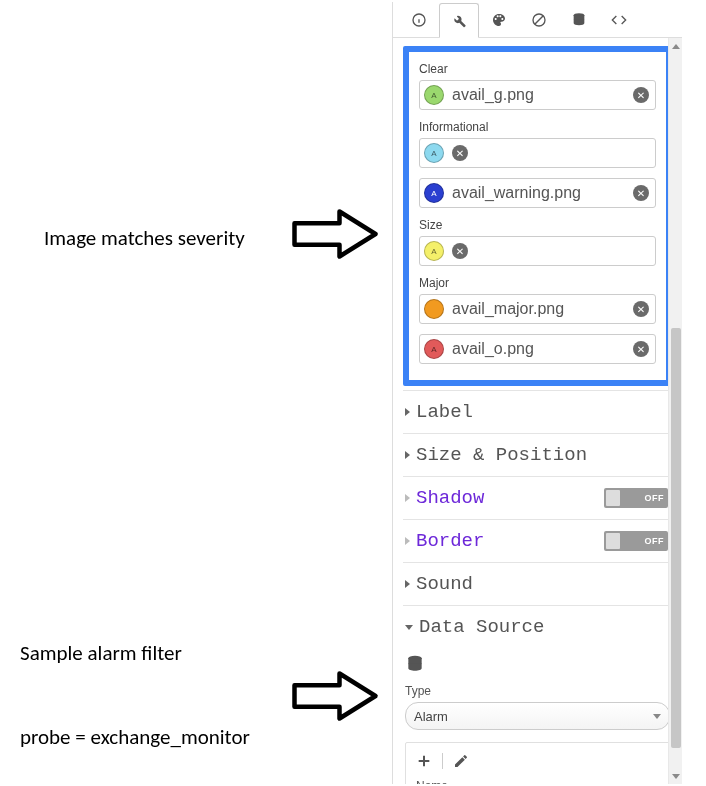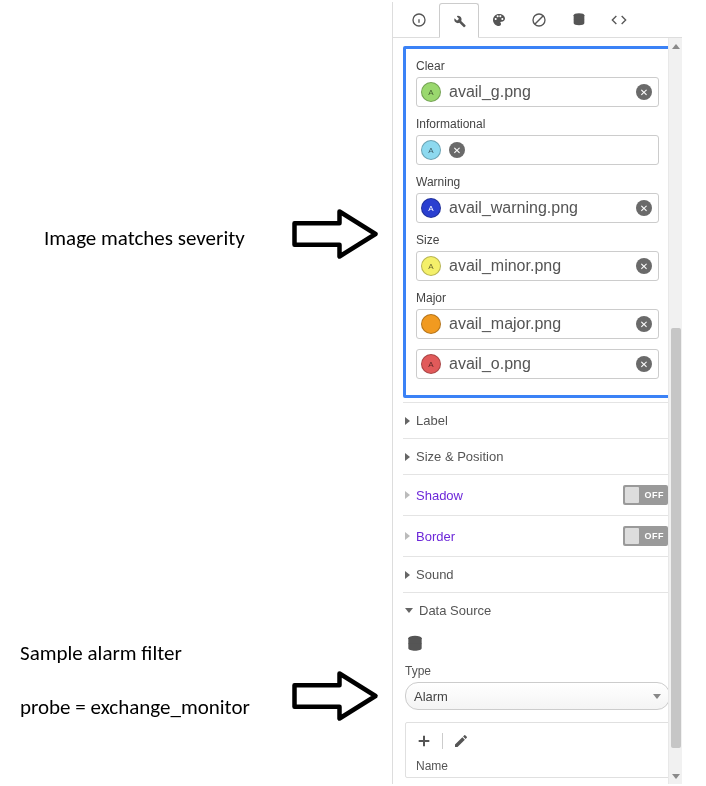--- a/index.html
+++ b/index.html
@@ -78,21 +78,21 @@
     position: relative;
     height: calc(100% - 36px);
     overflow: hidden;
   }
   .content {
     padding: 8px 10px 0 10px;
   }
 
   
   .card {
-    border: 3px solid #3b82f6;
+    border: 6px solid #3b82f6;
     border-radius: 2px;
     background: #fff;
     padding: 10px 10px 6px 10px;
     margin-bottom: 4px;
   }
   .sev-group { margin-bottom: 10px; }
   .sev-label {
     font-size: 12px;
     color: #444;
     margin-bottom: 4px;
@@ -155,24 +155,24 @@
     border-bottom: 4px solid transparent;
     border-left: 5px solid #666;
   }
   .acc-caret.down {
     border-left: 4px solid transparent;
     border-right: 4px solid transparent;
     border-top: 5px solid #666;
     border-bottom: none;
   }
   .acc.disabled .acc-caret { border-left-color: #bbb; }
-  .acc-title { font-size: 13px; }
+  .acc-title { font-size: 19px; font-family: Liberation Mono, monospace; }
 
   .toggle {
-    width: 45px; height: 20px;
+    width: 64px; height: 20px;
     background: #9a9a9a;
     border-radius: 2px;
     position: relative;
     display: flex;
     align-items: center;
     justify-content: flex-end;
     padding-right: 4px;
   }
   .toggle::before {
     content: "";
@@ -289,21 +289,21 @@
 
 <div class="anno">
   <div class="anno-text" style="left:44px; top:225px;">Image matches severity</div>
   <div class="arrow" style="left:290px; top:207px;">
     <svg viewBox="0 0 100 60">
         <path d="M5 18 H55 V5 L95 30 L55 55 V42 H5 Z" fill="none" stroke="#000" stroke-width="5" stroke-linejoin="round"></path>
       </svg>
   </div>
 
   <div class="anno-text" style="left:20px; top:640px;">Sample alarm filter</div>
-  <div class="anno-text" style="left:20px; top:694px;">probe = exchange_monitor</div>
+  <div class="anno-text" style="left:20px; top:724px;">probe = exchange_monitor</div>
   <div class="arrow" style="left:290px; top:669px;">
     <svg viewBox="0 0 100 60">
         <path d="M5 18 H55 V5 L95 30 L55 55 V42 H5 Z" fill="none" stroke="#000" stroke-width="5" stroke-linejoin="round"></path>
       </svg>
   </div>
 </div>
 
 <div class="panel">
 
   <div class="tabs">
@@ -358,32 +358,30 @@
           </div>
         </div>
         <div class="sev-group">
           <div class="sev-label">Informational</div>
           <div class="sev-row">
             <div class="sev-swatch" style="background:#8dd9ef">A</div>
             <div class="sev-clear">✕</div>
           </div>
         </div>
         <div class="sev-group">
-          <div class="sev-label">Warning</div>
           <div class="sev-row">
             <div class="sev-swatch" style="background:#2a3fd0;color:#fff">A</div>
             <div class="sev-file">avail_warning.png</div>
             <div class="sev-clear">✕</div>
           </div>
         </div>
         <div class="sev-group">
           <div class="sev-label">Size</div>
           <div class="sev-row">
             <div class="sev-swatch" style="background:#f4f06a">A</div>
-            <div class="sev-file">avail_minor.png</div>
             <div class="sev-clear">✕</div>
           </div>
         </div>
         <div class="sev-group">
           <div class="sev-label">Major</div>
           <div class="sev-row">
             <div class="sev-swatch" style="background:#f19a20"></div>
             <div class="sev-file">avail_major.png</div>
             <div class="sev-clear">✕</div>
           </div>

